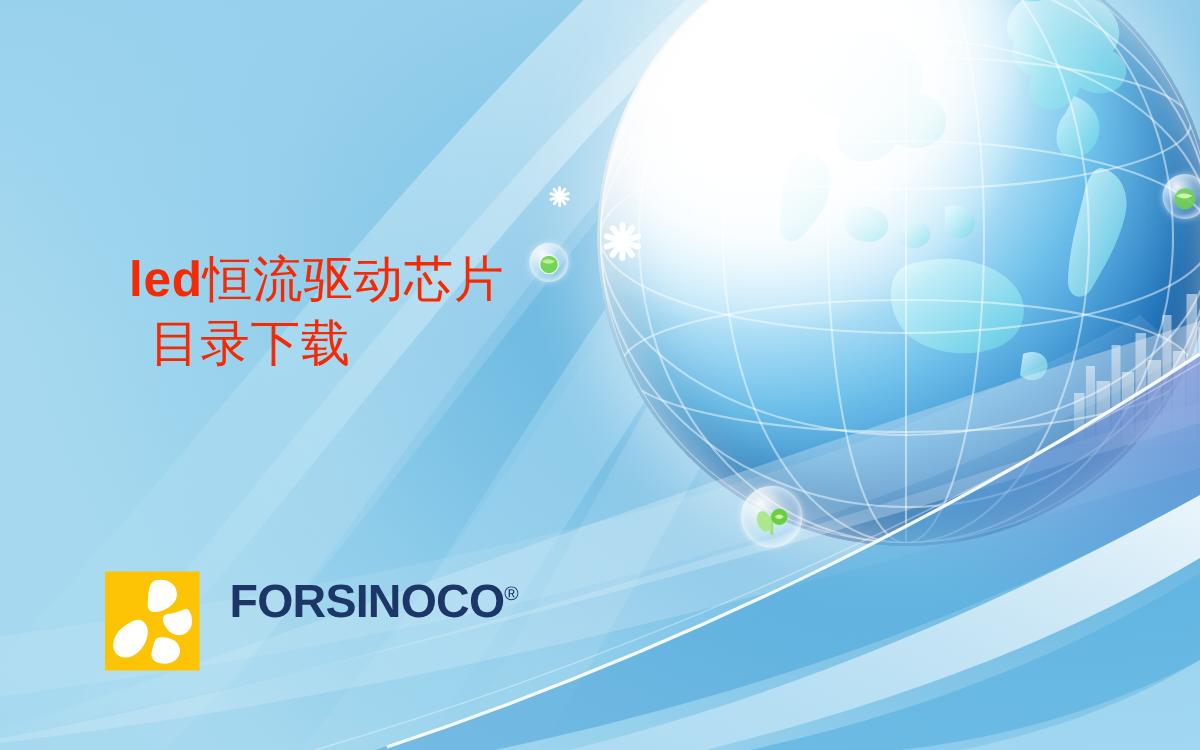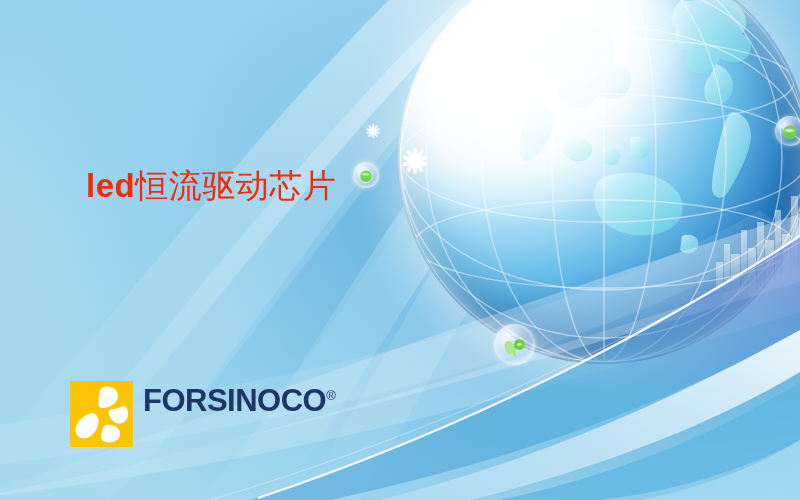--- a/index.html
+++ b/index.html
@@ -70,21 +70,21 @@
   #headline .l1{font-size:33px;white-space:nowrap;}
   #headline .l2{font-size:33px;white-space:nowrap;padding-left:14px;}
   #headline .latin{font-family:"Liberation Sans",sans-serif;font-weight:700;}
   #headline .han{font-family:"DejaVu Serif","Liberation Serif",serif;font-weight:400;}
 
   
   #logo{position:absolute;left:70px;top:381px;display:flex;align-items:flex-start;}
   #logo-mark{
     position:relative;width:63px;height:66px;background:#FCC404;flex:0 0 auto;
   }
-  #logo-text{margin-left:10px;padding-top:4px;}
+  #logo-text{margin-left:20px;padding-top:4px;}
   #brand{
     color:#1c3668;font-weight:700;font-size:31px;letter-spacing:-0.5px;
     font-family:"Liberation Sans",sans-serif;line-height:1;white-space:nowrap;
   }
   #brand sup{font-size:13px;vertical-align:super;font-weight:400;letter-spacing:0;}
   #tagline{
     color:#1c3668;font-size:16.5px;font-family:"Liberation Sans",sans-serif;
     margin-top:3px;white-space:nowrap;letter-spacing:-.2px;
   }
 </style>
@@ -300,20 +300,21 @@
     <div class="bubble" style="left:775px;top:116px;width:30px;height:30px;">
       <svg width="30" height="30" viewBox="0 0 30 30" class="sprout">
         <circle cx="15" cy="15" r="7" fill="#6fd14a" opacity=".85"></circle>
         <path d="M 9 13 q 5 -3.5 11 0 q -5 3.5 -11 0 Z" fill="#d6f8b8" opacity=".9"></path>
       </svg>
     </div>
   </div>
 
   <div id="headline">
     <div class="l1"><span class="latin">led</span><span class="han">恒流驱动芯片</span></div>
+    <div class="l2 han">目录下载</div>
   </div>
 
   <div id="logo">
     <div id="logo-mark">
       <svg width="63" height="66" viewBox="0 0 63 66">
         <g fill="#ffffff">
           <path d="M 33 6 C 41 4 48 8 48 15 C 48 21 42 26 34 27 C 30 27.5 28 25 28.5 21 C 29 14 29 8 33 6 Z"></path>
           <path d="M 56 26 C 60 32 58 40 52 42 C 47 44 41 40 39 34 C 37.6 30.4 39.5 28 43.4 28 C 49 28 54 23 56 26 Z"></path>
           <path d="M 36 44 C 44 43 50 47 50 53 C 50 59 43 63 36 61 C 31.6 59.8 30 56.5 31.5 52 C 32.6 48.6 33 44.4 36 44 Z"></path>
           <path d="M 25 33 C 29 36 29.5 41 27 47 C 23.5 55 15 60 9 56 C 3.4 52.3 5 43 11 38 C 16 33.8 21.5 30.4 25 33 Z"></path>

